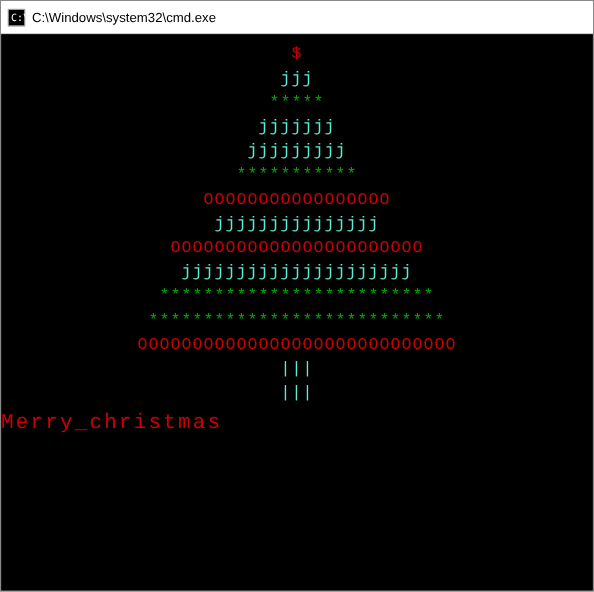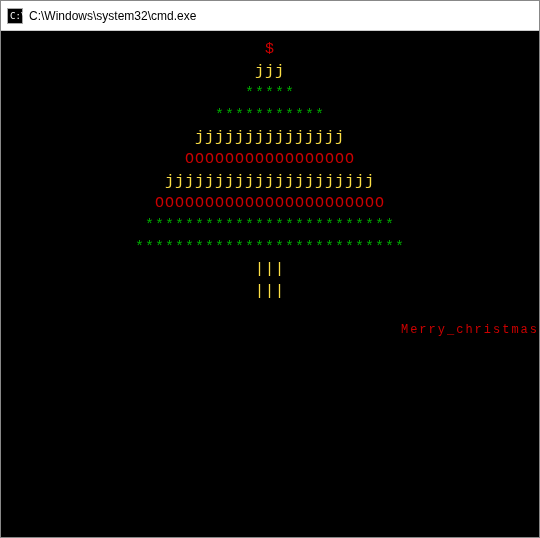--- a/index.html
+++ b/index.html
@@ -54,50 +54,53 @@
       font-size: 15px;
       line-height: 22px;
     }
     .tree-line {
       text-align: center;
       white-space: pre;
       letter-spacing: 1px;
     }
     .c-red { color: #cc0000; }
     .c-green { color: #00aa00; }
-    .c-olive { color: #fde047; }
+    .c-olive { color: #5eead4; }
     .greeting {
-      text-align: right;
-      font-size: 12px;
+      text-align: left;
+      font-size: 19px;
       letter-spacing: 2px;
-      margin-top: 16px;
+      margin-top: 4px;
     }
   </style>
 </head>
 <body>
 
 <div class="window">
   <div class="titlebar">
     <span class="titlebar-icon">
       <svg viewBox="0 0 16 16">
         <rect x="0" y="0" width="16" height="16" fill="#000"></rect>
         <rect x="0.5" y="0.5" width="15" height="15" fill="none" stroke="#aaa" stroke-width="1"></rect>
         <text x="3" y="11" font-size="9" fill="#fff" font-family="monospace">C:\</text>
       </svg>
     </span>
     <span class="titlebar-title">C:\Windows\system32\cmd.exe</span>
   </div>
   <div class="terminal">
     <div class="tree-line c-red">$</div>
     <div class="tree-line c-olive">jjj</div>
     <div class="tree-line c-green">*****</div>
+    <div class="tree-line c-olive">jjjjjjj</div>
+    <div class="tree-line c-olive">jjjjjjjjj</div>
     <div class="tree-line c-green">***********</div>
+    <div class="tree-line c-red">OOOOOOOOOOOOOOOOO</div>
     <div class="tree-line c-olive">jjjjjjjjjjjjjjj</div>
-    <div class="tree-line c-red">OOOOOOOOOOOOOOOOO</div>
+    <div class="tree-line c-red">OOOOOOOOOOOOOOOOOOOOOOO</div>
     <div class="tree-line c-olive">jjjjjjjjjjjjjjjjjjjjj</div>
-    <div class="tree-line c-red">OOOOOOOOOOOOOOOOOOOOOOO</div>
     <div class="tree-line c-green">*************************</div>
     <div class="tree-line c-green">***************************</div>
+    <div class="tree-line c-red">OOOOOOOOOOOOOOOOOOOOOOOOOOOOO</div>
     <div class="tree-line c-olive">|||</div>
     <div class="tree-line c-olive">|||</div>
     <div class="greeting c-red">Merry_christmas</div>
   </div>
 </div>
 
 </body></html>

